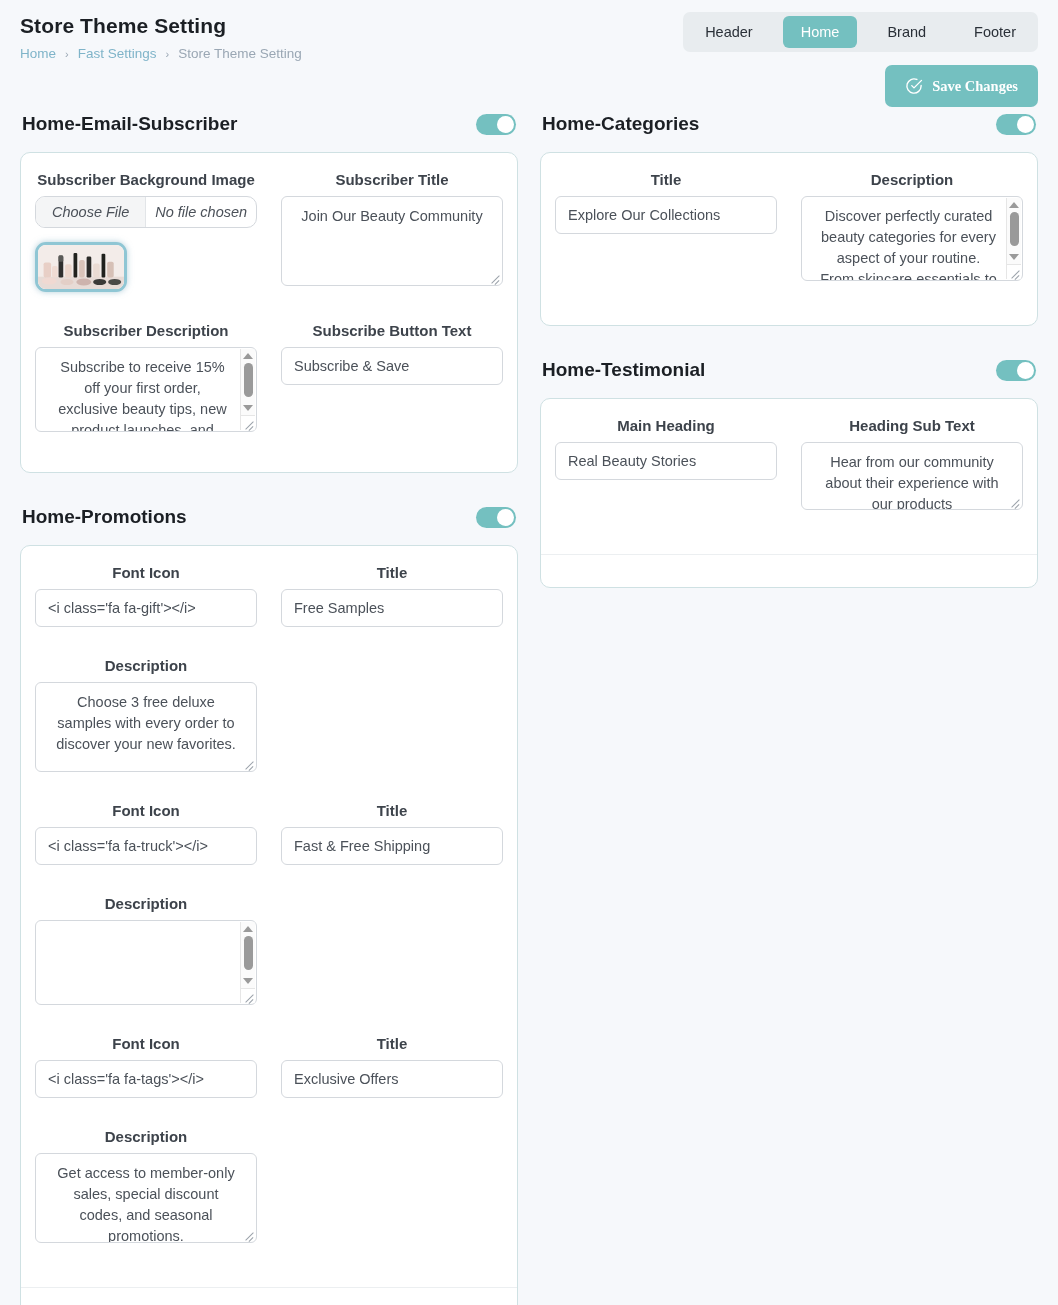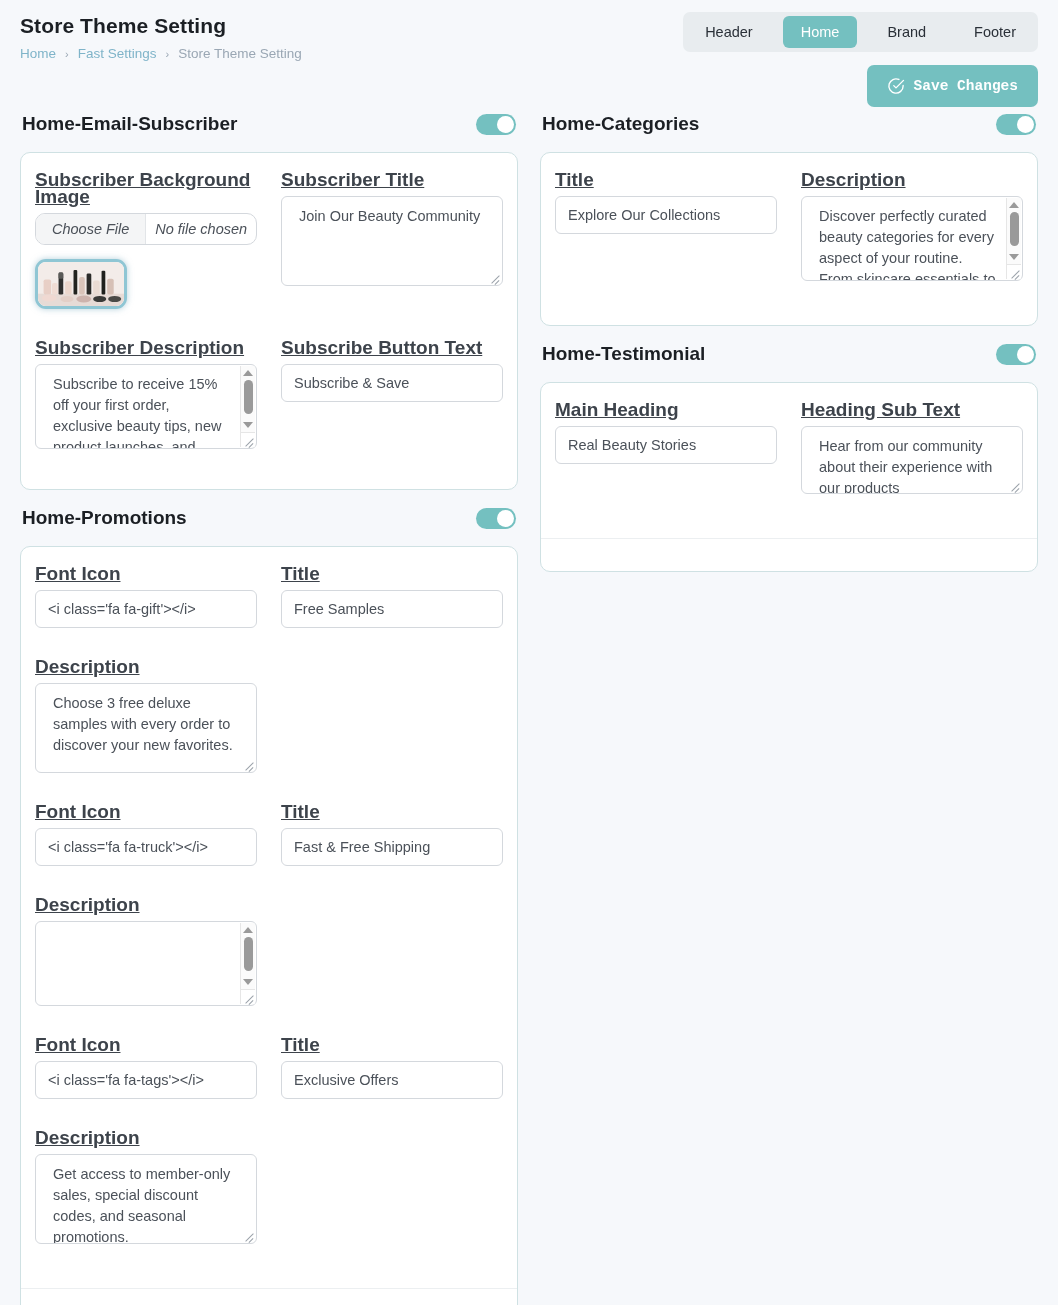--- a/index.html
+++ b/index.html
@@ -36,34 +36,34 @@
     color: #2a3038; cursor: pointer; line-height: 18px; white-space: nowrap;
   }
   .tab.active { background: #74c0c0; color: #ffffff; }
 
   .save-btn {
     position: absolute; top: 65px; right: 20px;
     display: flex; align-items: center; gap: 9px;
     background: #74c0c0; color: #fff; border: none;
     border-radius: 7px; padding: 12px 20px;
     font-size: 14.5px; font-weight: bold; cursor: pointer;
-    font-family: Liberation Mono, monospace;
+    font-family: Liberation Serif, serif;
   }
   .save-btn svg { display: block; }
 
   
   .grid {
     display: grid; grid-template-columns: 1fr 1fr;
     column-gap: 22px; row-gap: 0;
     padding: 0 20px;
     align-items: start;
   }
   .col { display: block; }
 
-  .section { margin-bottom: 16px; }
+  .section { margin-bottom: 32px; text-align: center; }
   .section-head {
     display: flex; align-items: center; justify-content: space-between;
     padding: 0 2px 16px 2px;
   }
   .section-title {
     font-size: 19px; font-weight: bold; color: #1b1f24; line-height: 24px;
   }
 
   .toggle {
     width: 40px; height: 21px; border-radius: 12px;
@@ -79,22 +79,22 @@
     background: #ffffff; border: 1px solid #cfe1e3; border-radius: 10px;
     padding: 18px 14px 14px 14px;
   }
 
   .row2 {
     display: grid; grid-template-columns: 1fr 1fr; column-gap: 24px;
   }
 
   .field { margin-bottom: 8px; }
   .field-label {
-    display: block; font-size: 19px; font-weight: bold;
-    color: #3d434b; margin-bottom: 8px; line-height: 17px; text-decoration: underline;
+    display: block; font-size: 15px; font-weight: bold;
+    color: #3d434b; margin-bottom: 8px; line-height: 17px;
   }
 
   .inp {
     width: 100%; height: 38px; border: 1px solid #d4d8dd; border-radius: 6px;
     background: #fff; padding: 8px 12px; font-size: 14.5px; color: #4b5159;
     font-family: "Liberation Sans", sans-serif; outline: none;
     display: flex; align-items: center;
   }
 
   .ta {

